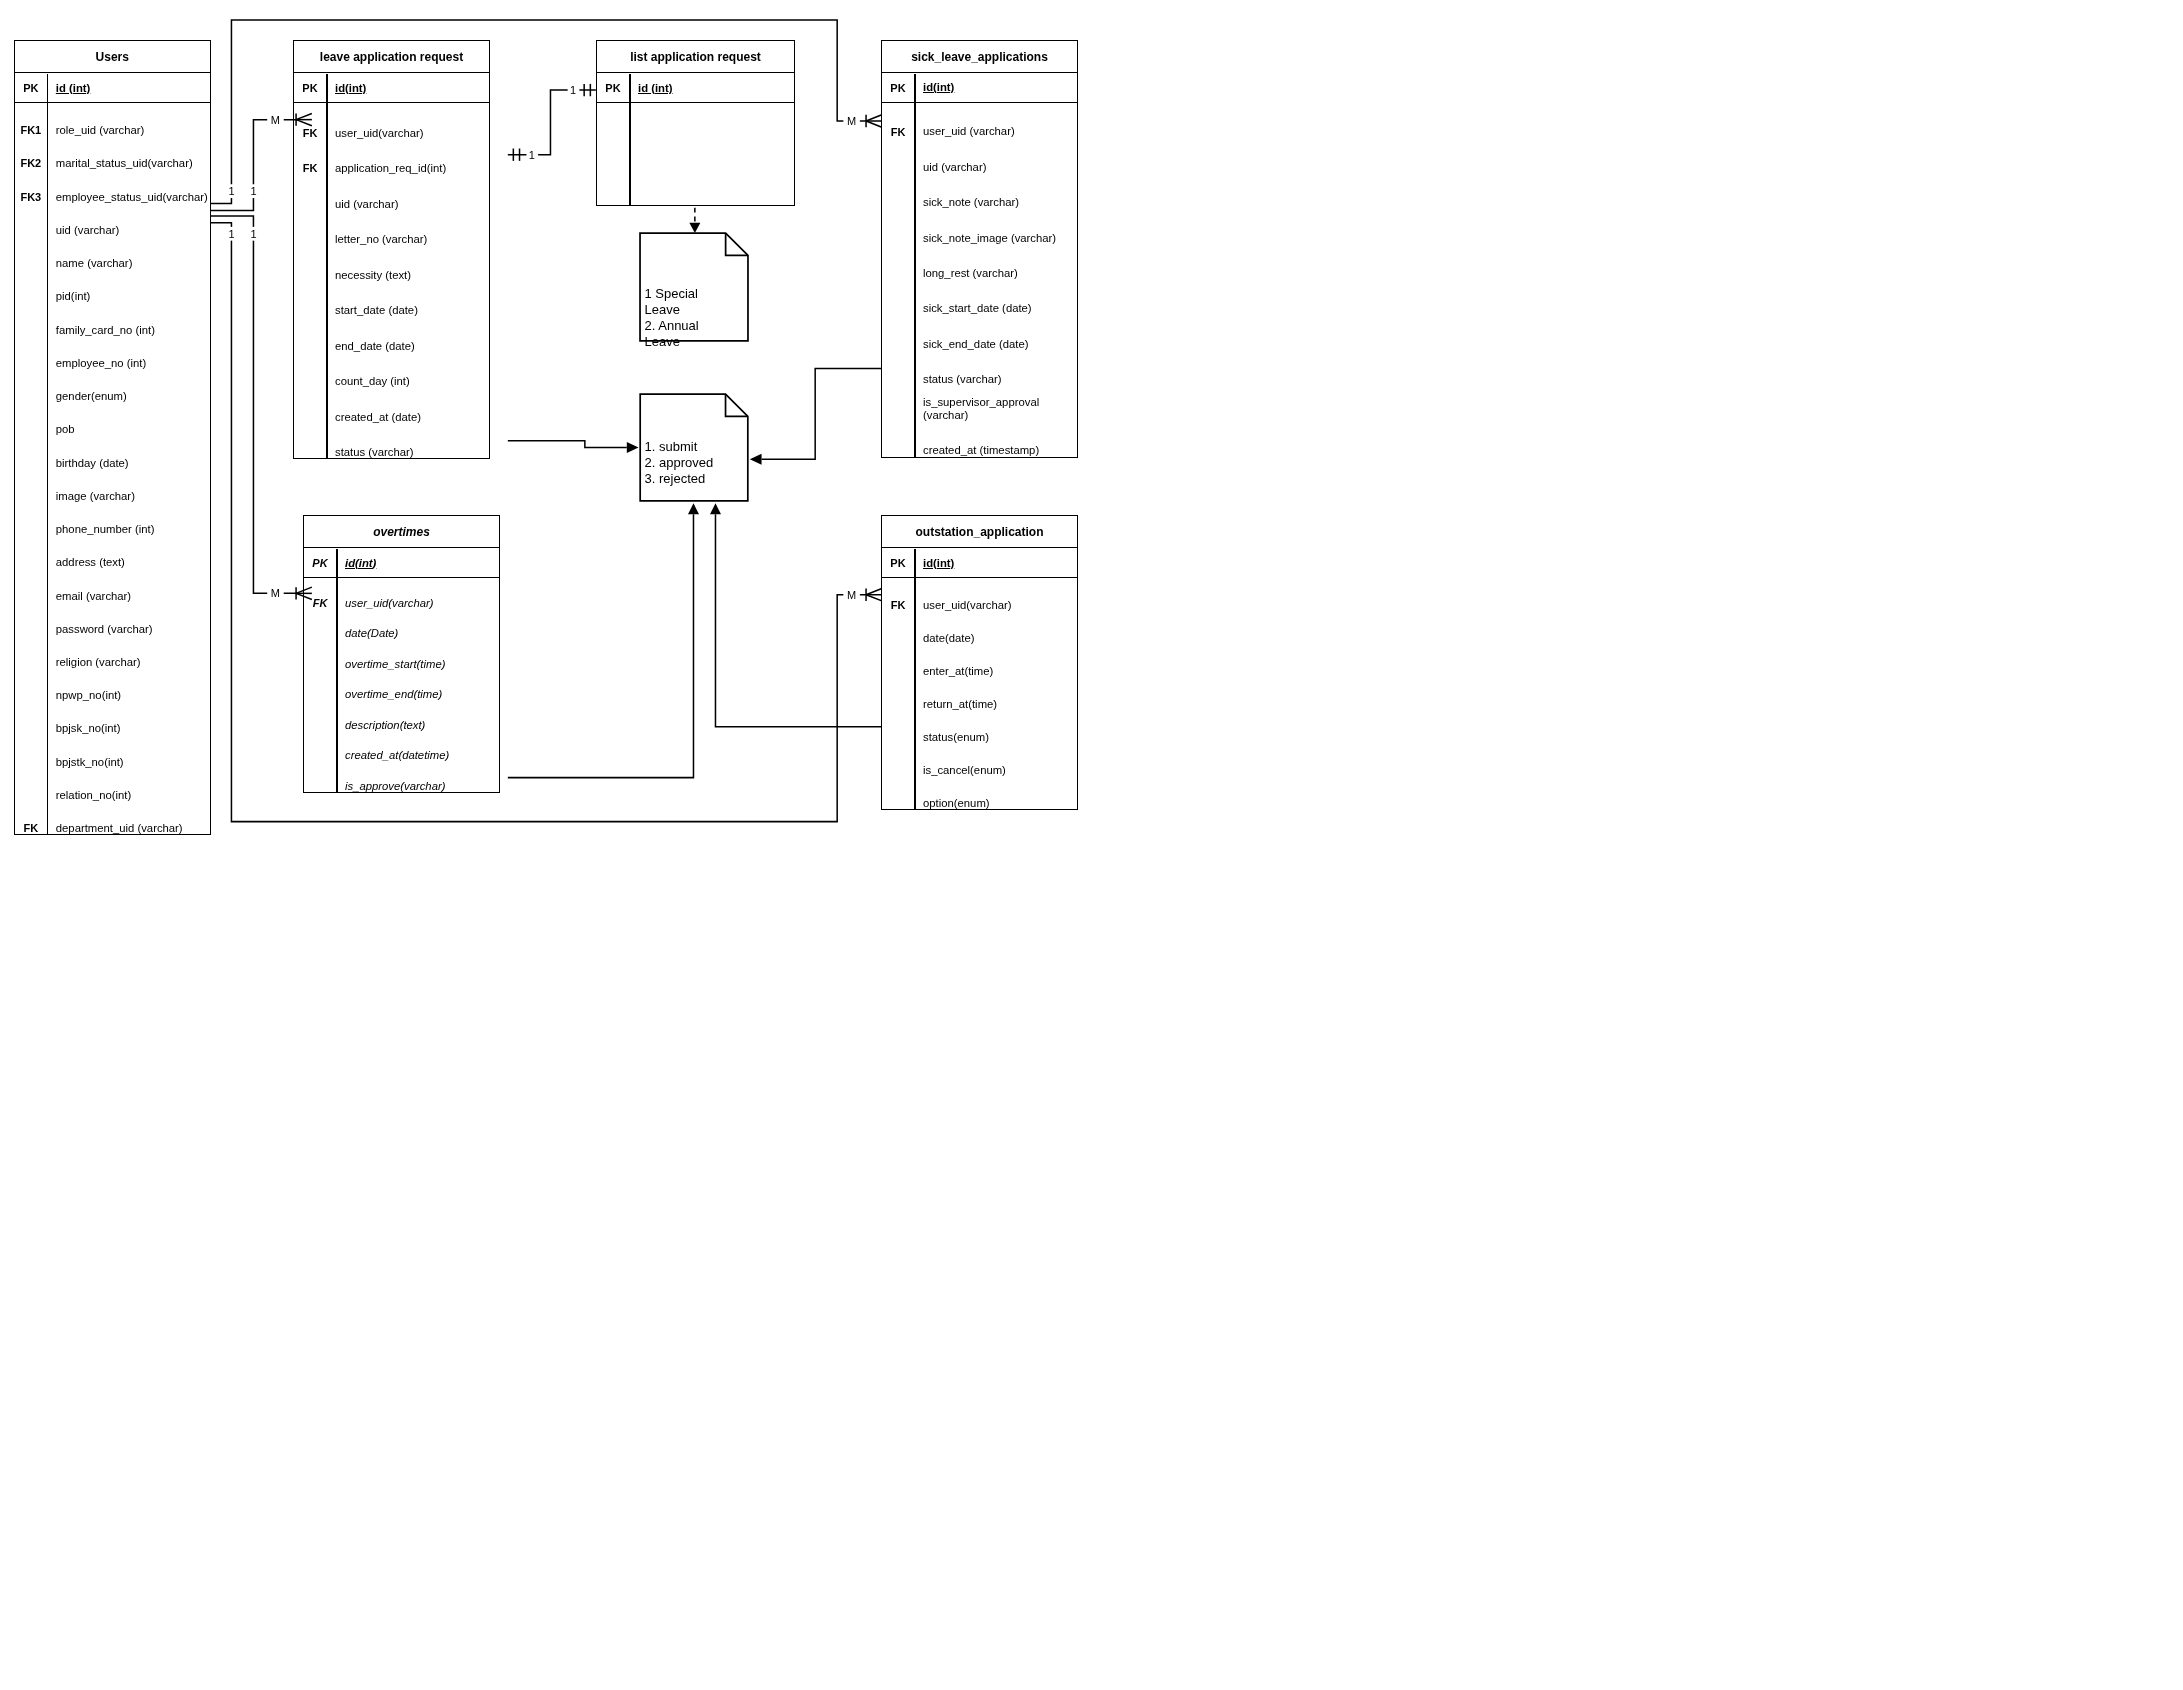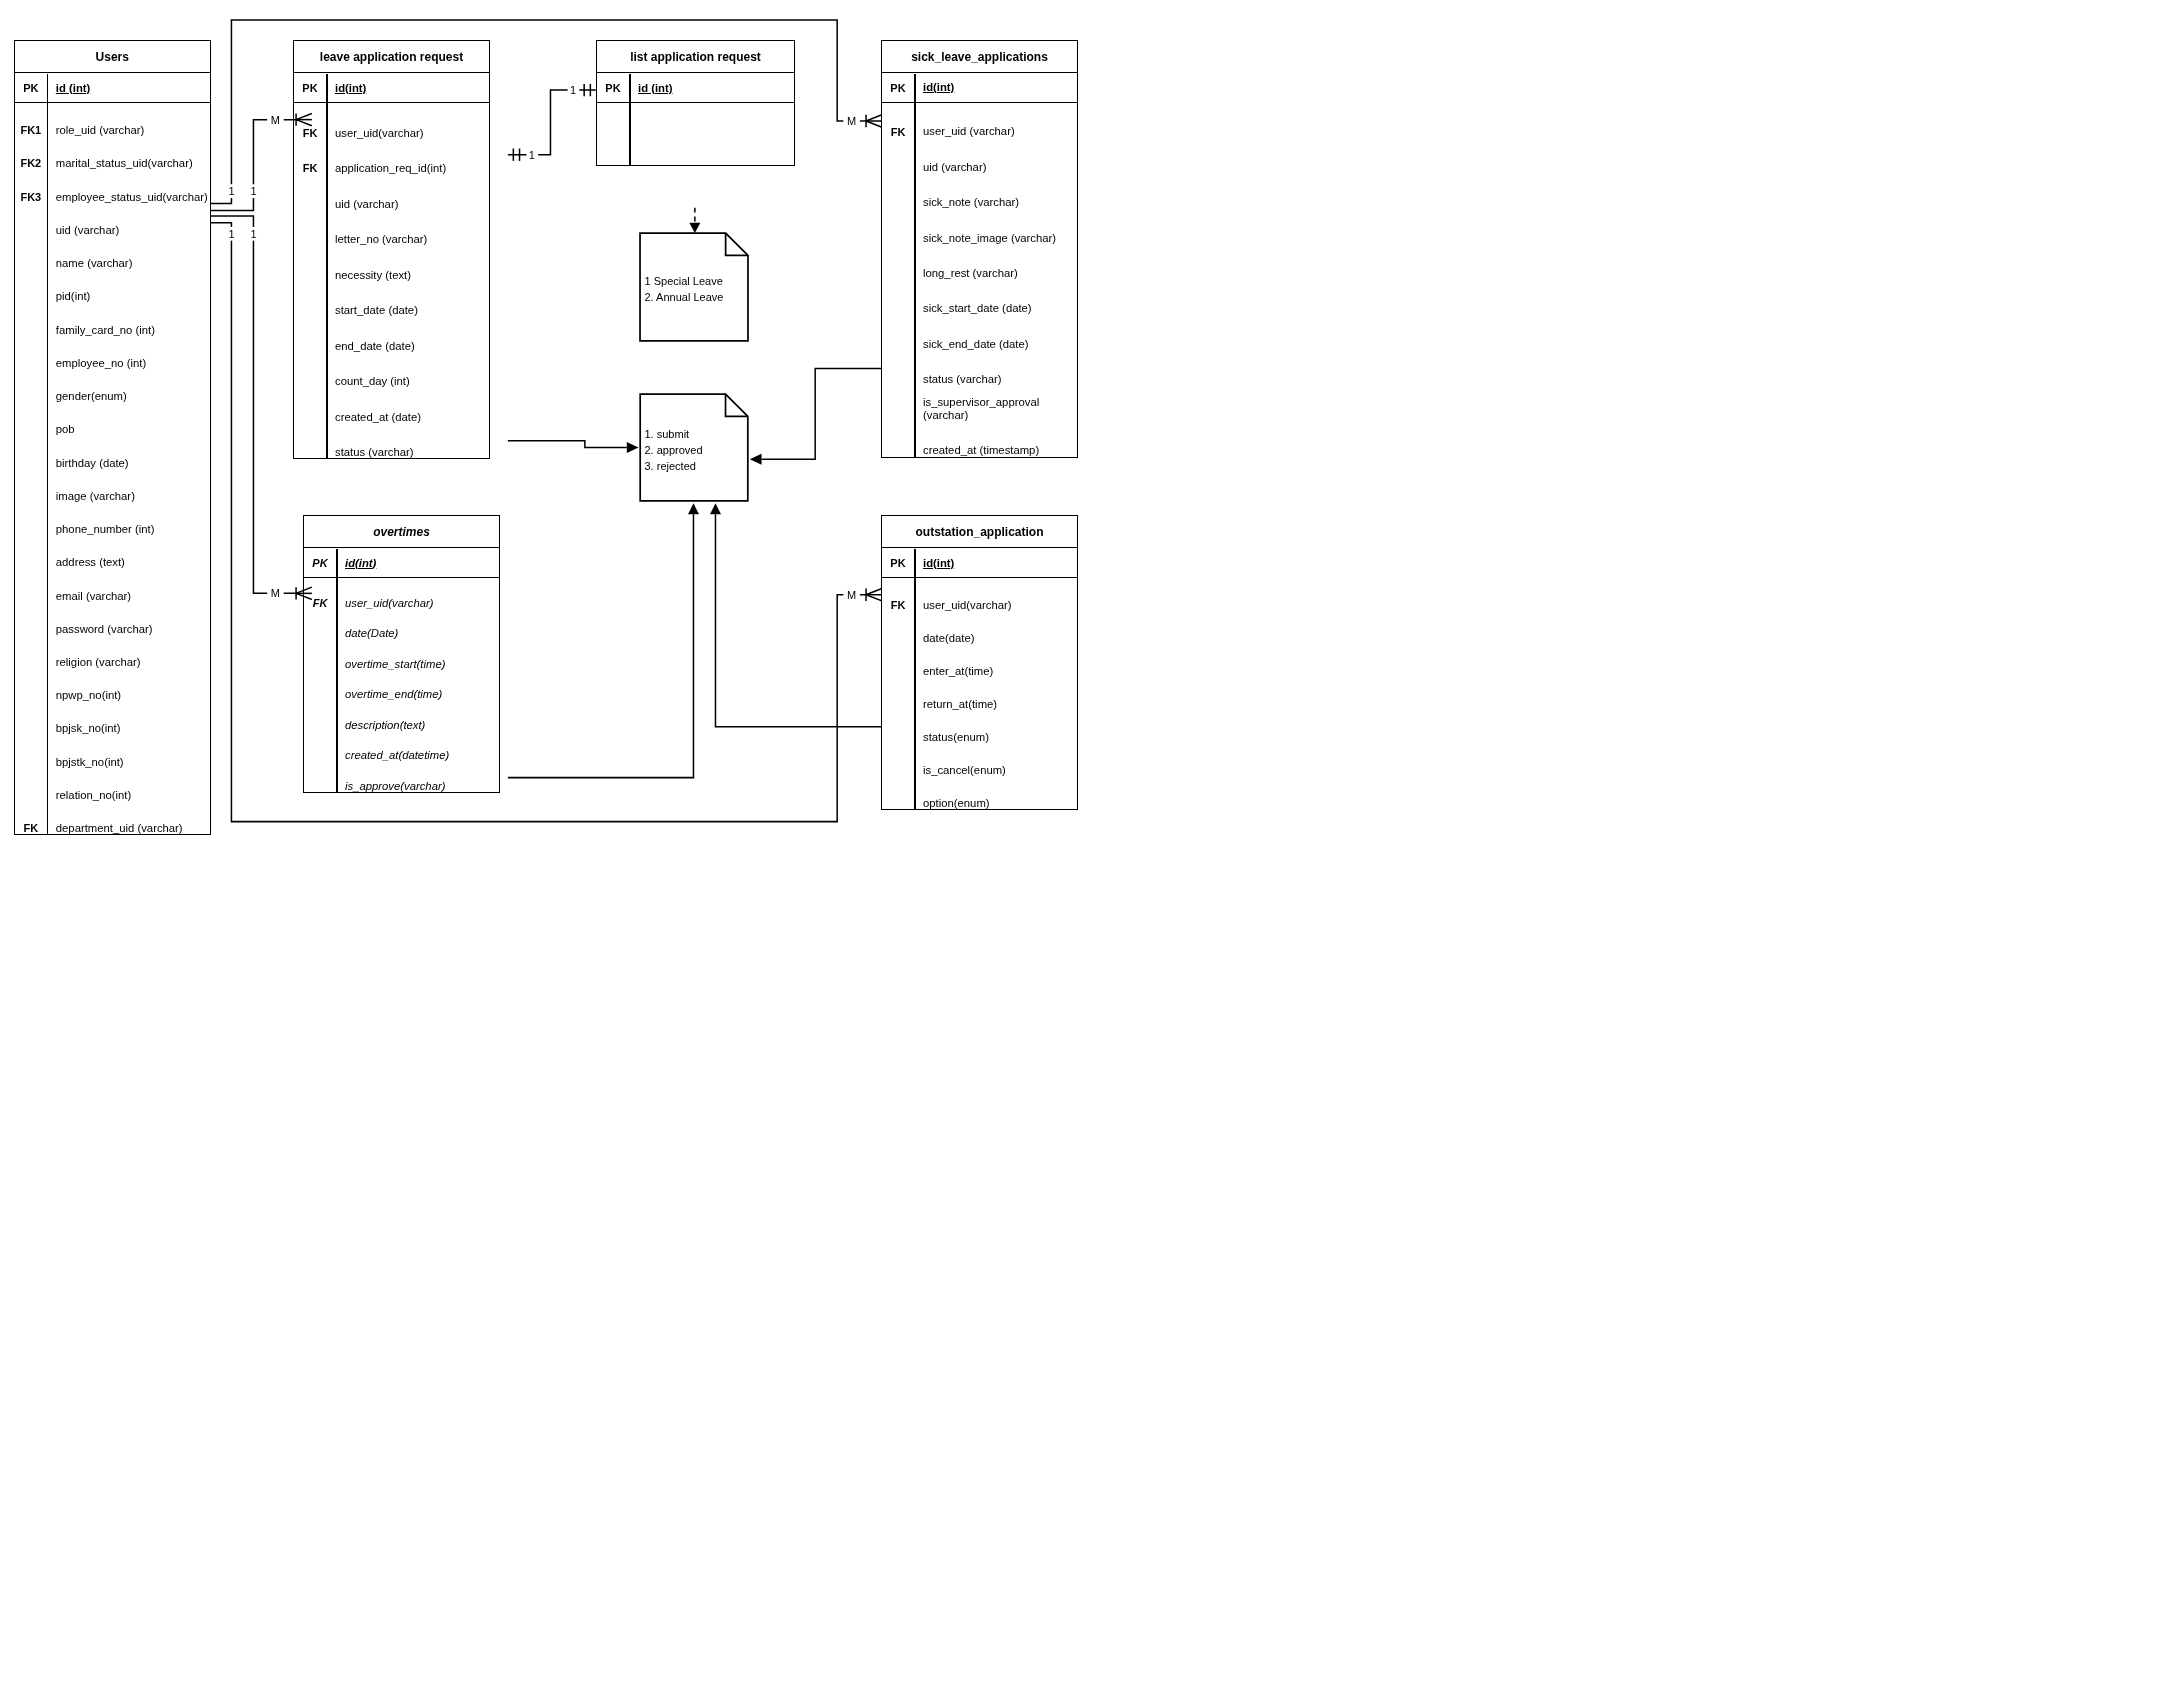--- a/index.html
+++ b/index.html
@@ -13,21 +13,21 @@
   .t-row{flex:1;display:flex;align-items:flex-end;min-height:0;}
   .t-pkrow{align-items:center;}
   .t-key{width:32px;flex:0 0 32px;text-align:center;font-weight:bold;font-size:11px;}
   .t-field{flex:1;padding-left:9px;font-size:11.3px;white-space:nowrap;overflow:hidden;min-width:0;}
   .t-field.pk{font-weight:bold;text-decoration:underline;}
   .t-divider{position:absolute;left:32px;top:33px;bottom:0;width:1.7px;background:#000;}
   .table.wrap .t-field{white-space:normal;line-height:1.15;}
 
   .note{position:absolute;z-index:1;}
   .note svg{position:absolute;left:0;top:0;}
-  .note-text{position:absolute;left:5.5px;right:13px;font-size:11px;line-height:16px;}
+  .note-text{position:absolute;left:5.5px;right:13px;font-size:13px;line-height:16px;margin-top:13px;}
   .note-text.nt1{top:41px;}
   .note-text.nt2{top:33px;}
 
   #wires{position:absolute;left:0;top:0;z-index:2;pointer-events:none;}
   #wires .ln{fill:none;stroke:#000;stroke-width:2.2;}
   #wires .dash{fill:none;stroke:#000;stroke-width:2.2;stroke-dasharray:7 6;}
   #wires .ah{fill:#000;stroke:none;}
   #wires text{font-size:16px;font-weight:normal;fill:#000;text-anchor:middle;}
   #wires .lblbg{fill:#fff;}
 </style>
@@ -321,21 +321,21 @@
         </div>
 
         <div class="t-row">
           <div class="t-key"></div>
           <div class="t-field">status (varchar)</div>
         </div>
       </div>
     <div class="t-divider"></div>
   </div>
 
-  <div class="table" style="left:596px;top:40px;width:199px;height:126px;">
+  <div class="table" style="left:596px;top:40px;width:199px;height:166px;">
     <div class="t-title">list application request</div>
     <div class="t-pkrow">
       <div class="t-key">PK</div>
       <div class="t-field pk">id (int)</div>
     </div>
     <div class="t-divider"></div>
   </div>
 
   <div class="table wrap" style="left:881px;top:40px;width:197px;height:418px;">
     <div class="t-title">sick_leave_applications</div>

